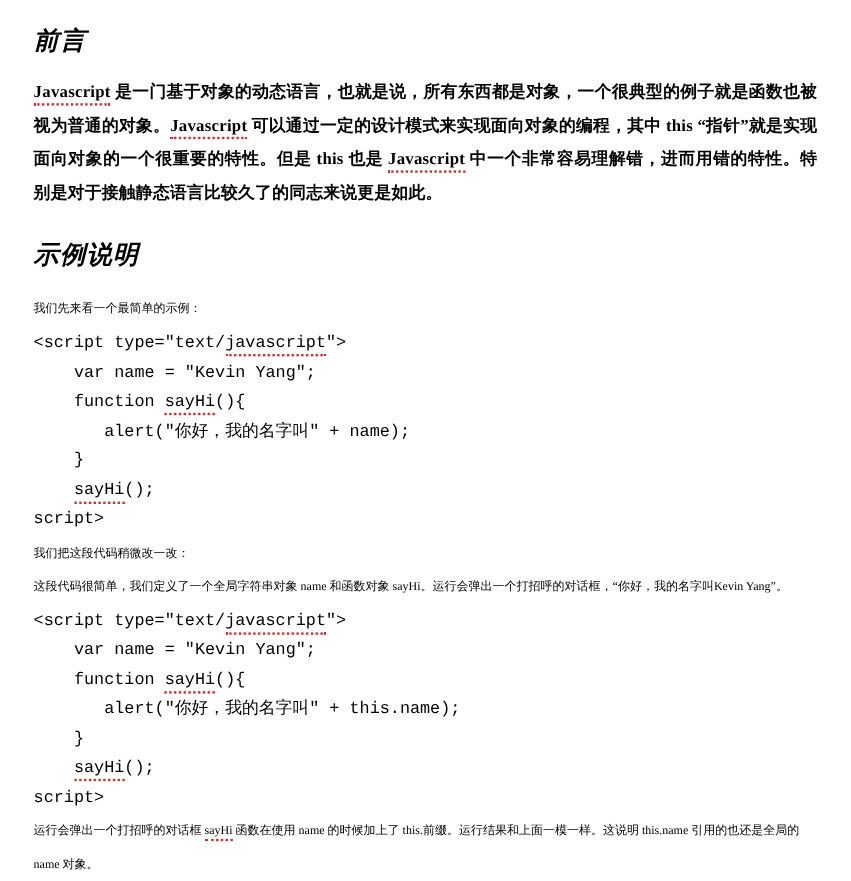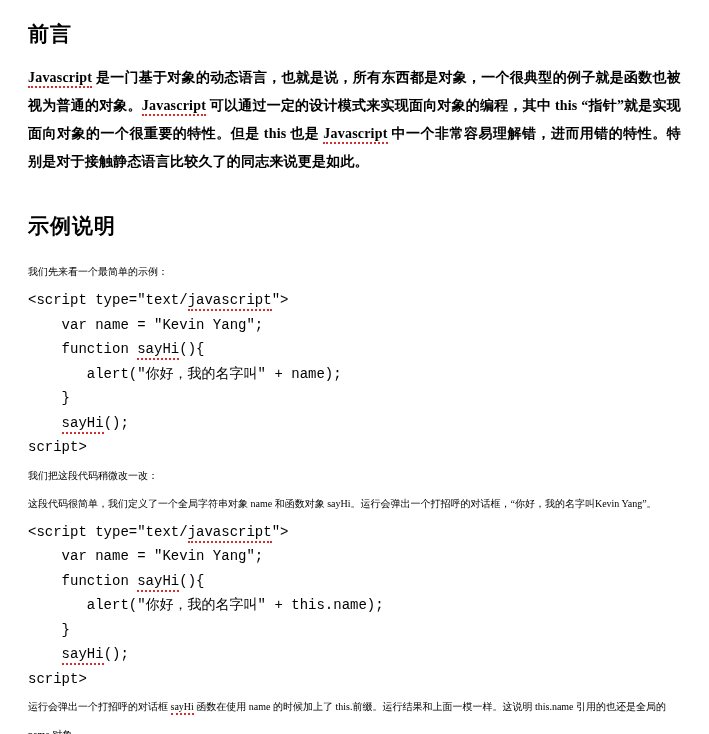--- a/index.html
+++ b/index.html
@@ -18,23 +18,24 @@
     padding: 10px 28px 0 28px;
     box-sizing: border-box;
     width: 709px;
   }
   h2.heading {
     font-family: "Liberation Sans", sans-serif;
     font-size: 21px;
     font-weight: bold;
     margin: 10px 0 16px 0;
     letter-spacing: 1px;
+    font-style: italic;
   }
   h2.heading.second {
-    margin-top: 36px;
+    margin-top: 22px;
     margin-bottom: 18px;
   }
   p.para {
     font-size: 14px;
     line-height: 28px;
     margin: 0 0 0 0;
     text-align: justify;
     letter-spacing: 0.2px;
     font-weight: bold;
   }

